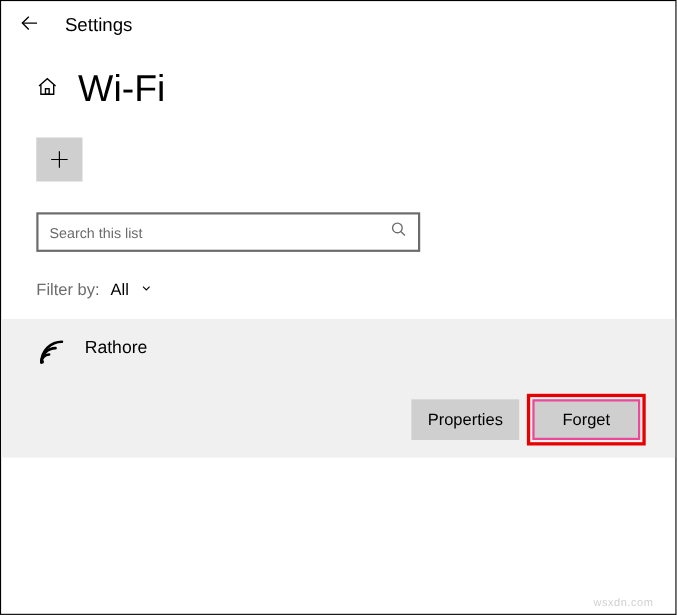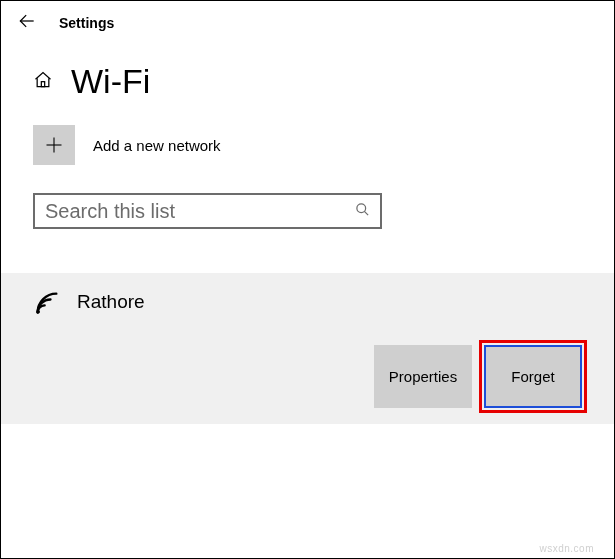--- a/index.html
+++ b/index.html
@@ -21,23 +21,22 @@
       align-items: center;
       padding: 10px 16px;
       gap: 22px;
     }
     .back-arrow {
       font-size: 18px;
       cursor: pointer;
       line-height: 1;
     }
     .header-title {
-      font-size: 14px;
-      color: #000;
-      font-weight: bold;
+      font-size: 17px;
+      color: #000;
     }
     .main {
       padding: 18px 32px 0 32px;
     }
     .page-title-row {
       display: flex;
       align-items: center;
       gap: 18px;
       margin-bottom: 24px;
     }
@@ -85,21 +84,21 @@
       display: flex;
       align-items: center;
       padding: 0 10px;
       width: 349px;
       margin-bottom: 26px;
     }
     .search-input {
       flex: 1;
       border: none;
       outline: none;
-      font-size: 20px;
+      font-size: 13px;
       color: #6c6c6c;
       background: transparent;
     }
     .search-input::placeholder {
       color: #6c6c6c;
     }
     .search-icon {
       color: #6c6c6c;
     }
     .search-icon svg {
@@ -135,21 +134,21 @@
     .network-row {
       display: flex;
       align-items: flex-start;
       gap: 16px;
     }
     .wifi-icon svg {
       width: 28px;
       height: 28px;
     }
     .network-name {
-      font-size: 19px;
+      font-size: 16px;
       color: #000;
       padding-top: 2px;
     }
     .network-buttons {
       display: flex;
       justify-content: flex-end;
       gap: 12px;
       margin-top: 24px;
     }
     .btn {
@@ -158,22 +157,22 @@
       font-size: 15px;
       padding: 8px 14px;
       cursor: pointer;
       min-width: 98px;
       text-align: center;
       color: #000;
     }
     .btn-highlight {
       outline: 3px solid #e60000;
       outline-offset: 2px;
-      border: 2px solid #1d4ed8;
-      padding: 21px 12px;
+      border: 2px solid #ec4899;
+      padding: 8px 12px;
     }
     .watermark {
       position: absolute;
       bottom: 4px;
       right: 20px;
       font-size: 10px;
       color: #d0d0d0;
       letter-spacing: 0.5px;
     }
   </style>
@@ -204,34 +203,42 @@
   </div>
 
 
   <div class="add-network">
     <span class="add-box">
       <svg viewBox="0 0 24 24" fill="none" stroke="#000" stroke-width="1.3">
         <line x1="12" y1="3" x2="12" y2="21"></line>
         <line x1="3" y1="12" x2="21" y2="12"></line>
       </svg>
     </span>
-    <span class="add-label">Add a new network</span>
   </div>
 
   <div class="search-box">
     <input class="search-input" type="text" placeholder="Search this list" style="">
     <span class="search-icon">
       <svg viewBox="0 0 24 24" fill="none" stroke="#6c6c6c" stroke-width="2">
         <circle cx="10" cy="10" r="7"></circle>
         <line x1="15" y1="15" x2="21" y2="21"></line>
       </svg>
     </span>
   </div>
 
   <div class="filters">
+    <div class="filter-item">
+      <span class="label">Filter by:</span>
+      <span>All</span>
+      <span class="chevron">
+        <svg viewBox="0 0 24 24" fill="none" stroke="#000" stroke-width="2">
+          <polyline points="6,9 12,15 18,9"></polyline>
+        </svg>
+      </span>
+    </div>
   </div>
 
   <div class="network-item">
     <div class="network-row">
       <span class="wifi-icon">
         <svg viewBox="0 0 24 24" fill="none" stroke="#000" stroke-width="2">
           <path d="M4 20 A16 16 0 0 1 20 4" stroke-linecap="round"></path>
           <path d="M4 20 A11 11 0 0 1 15 9" stroke-linecap="round"></path>
           <path d="M4 20 A6 6 0 0 1 10 14" stroke-linecap="round"></path>
           <circle cx="4.5" cy="19.5" r="1.5" fill="#000" stroke="none"></circle>

